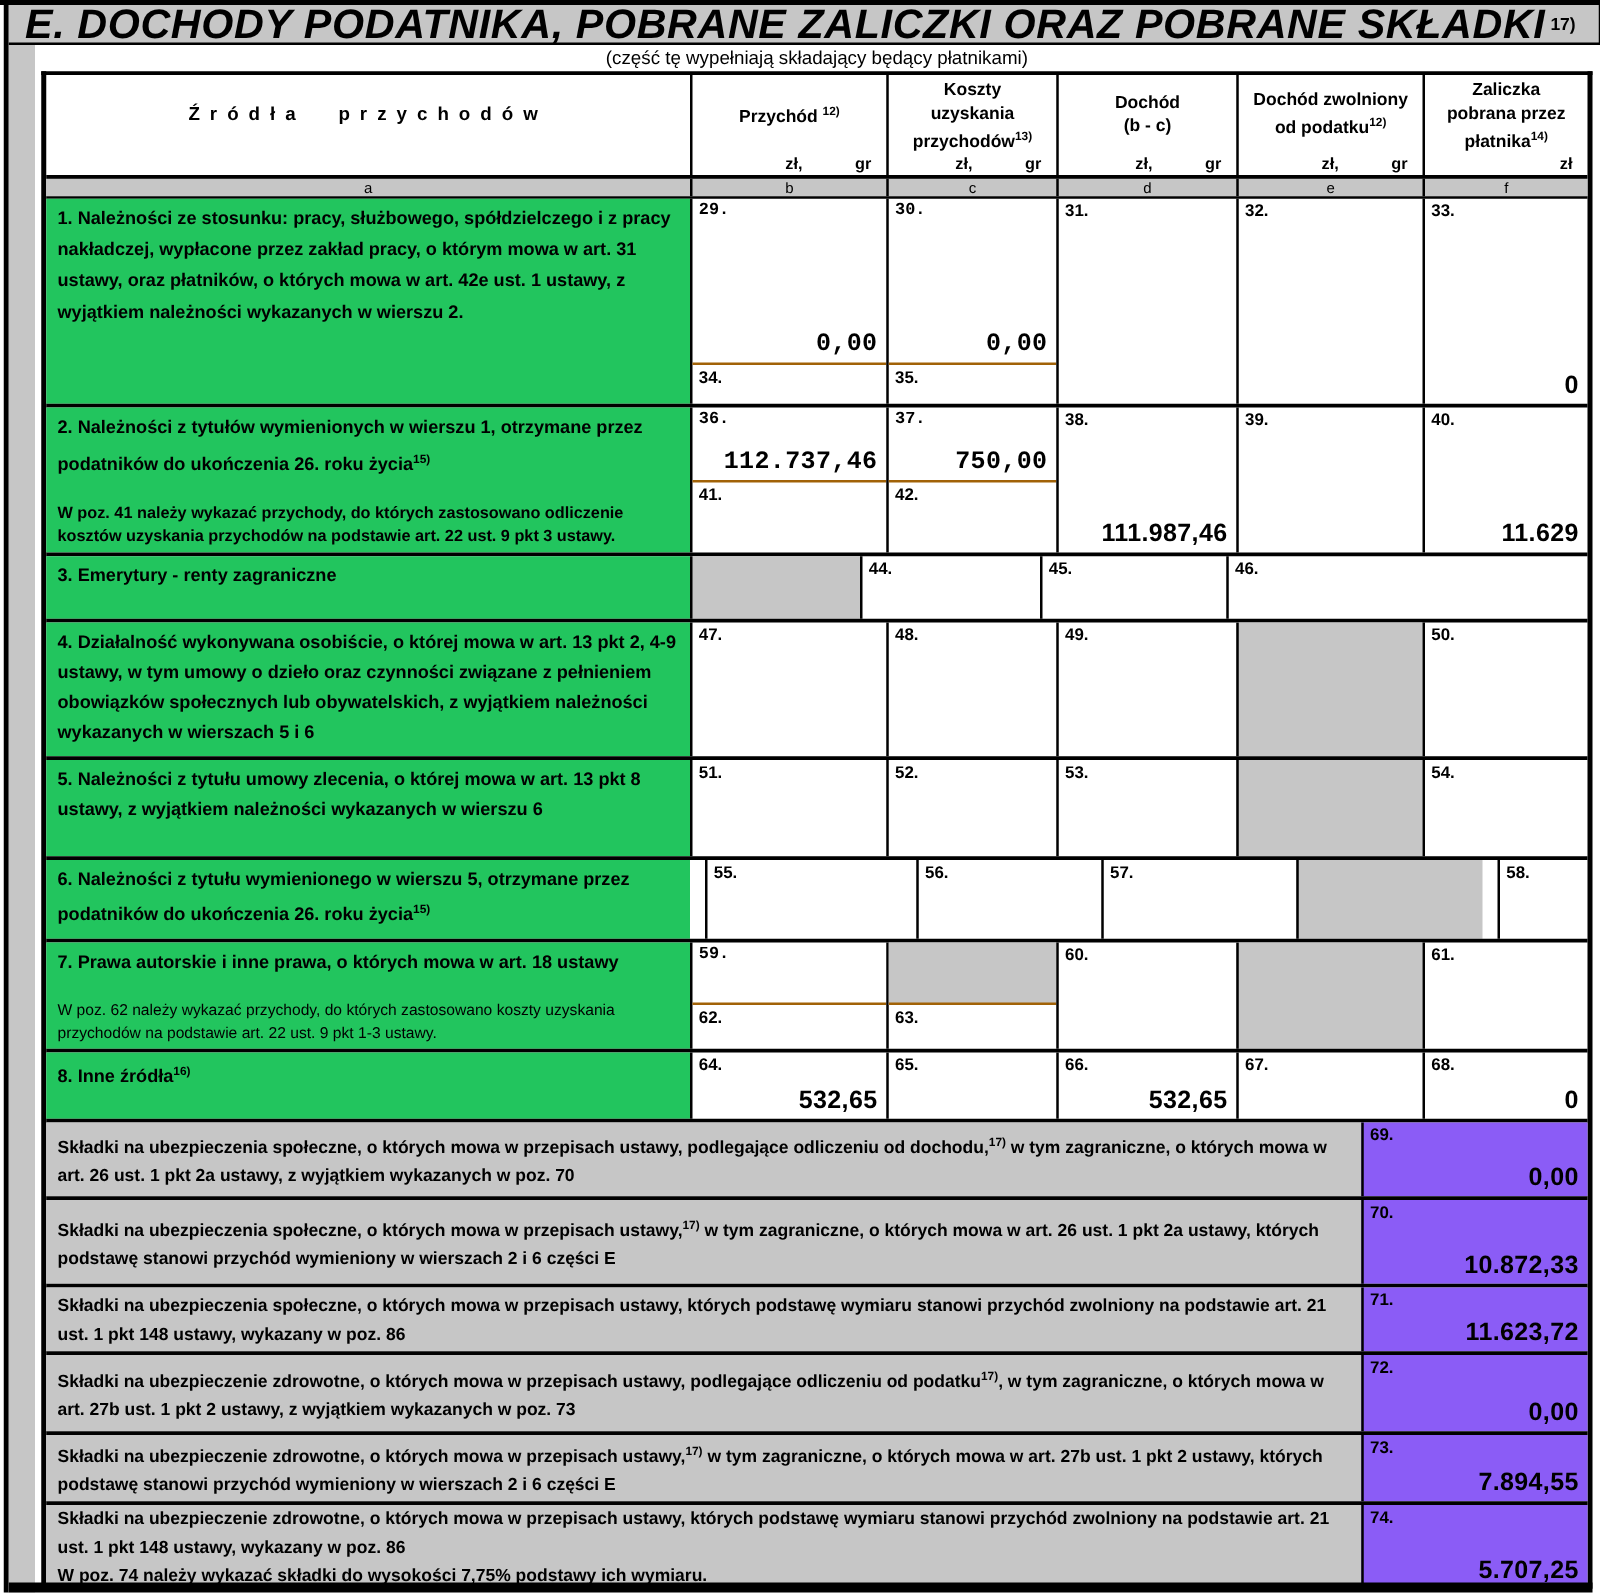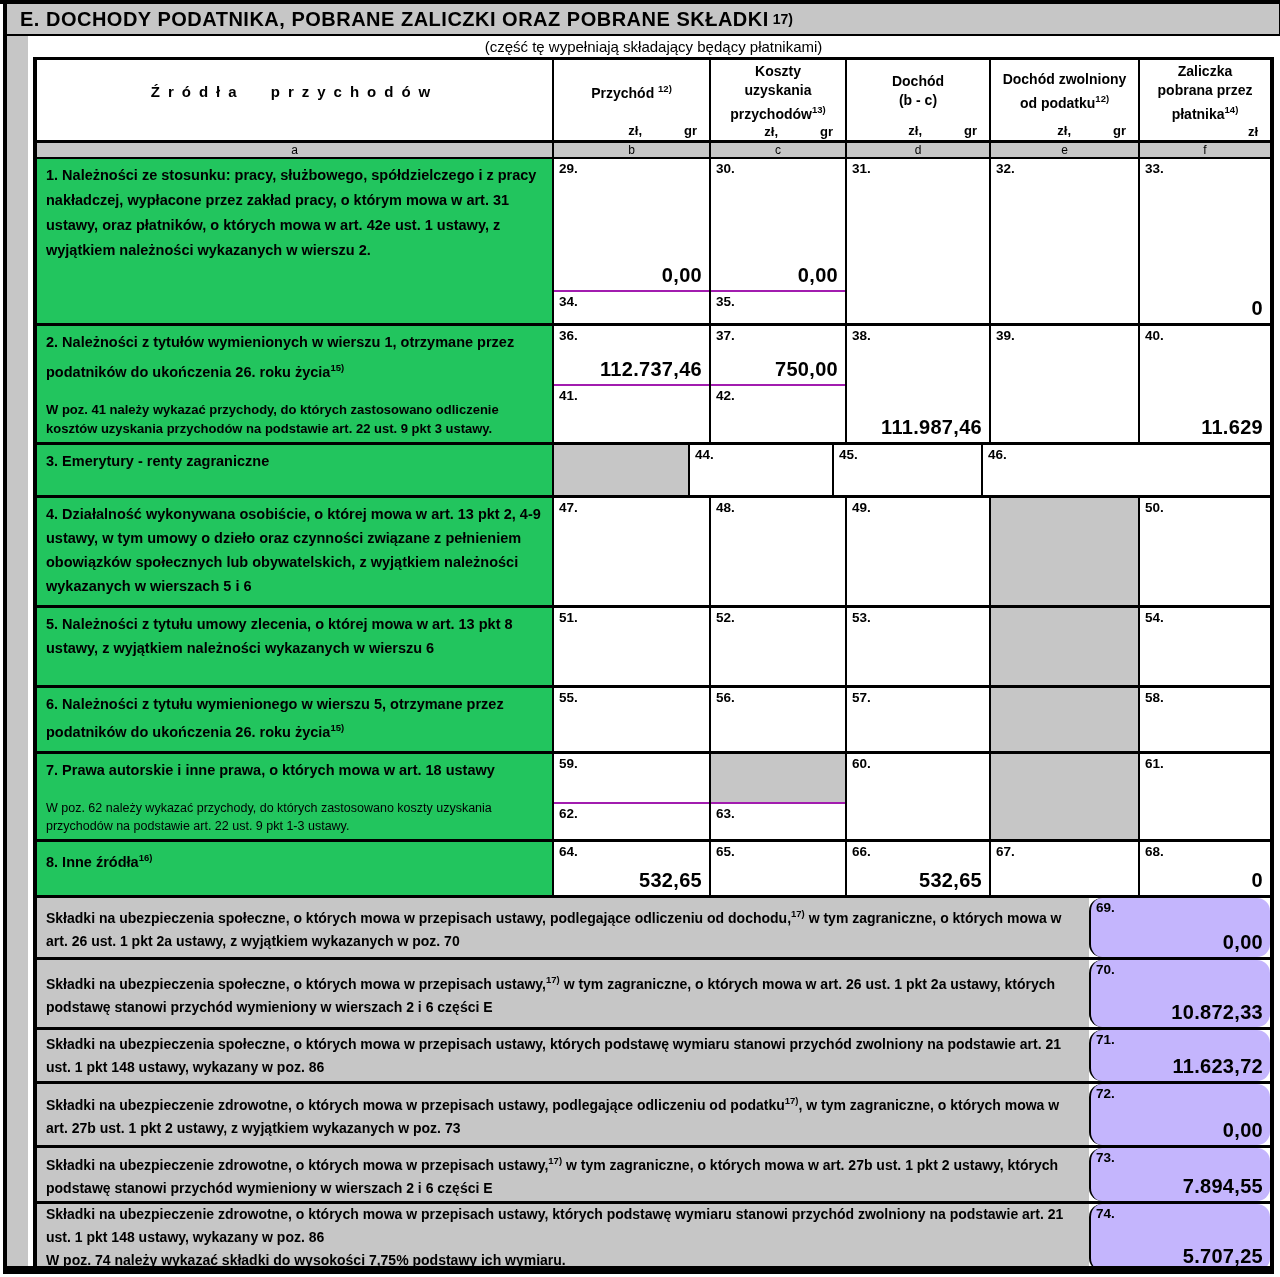--- a/index.html
+++ b/index.html
@@ -7,34 +7,34 @@
         font-family:"Liberation Sans","DejaVu Sans",sans-serif;overflow:hidden;}
   
   .frame-top{position:absolute;left:0;top:0;width:1280px;height:4px;background:#000;}
   .frame-left{position:absolute;left:3px;top:0;width:4px;height:1274px;background:#000;}
   .left-strip{position:absolute;left:7px;top:36px;width:21px;height:1238px;background:#c6c6c6;}
   .bottom-bar{position:absolute;left:7px;top:1266px;width:1267px;height:8px;background:#000;}
   
   .title-bar{position:absolute;left:7px;top:4px;width:1259px;height:30px;background:#c6c6c6;
              border-right:4px solid #000;border-bottom:2px solid #000;
              display:flex;align-items:center;padding-left:13px;}
-  .title-text{font-size:20px;font-weight:bold;letter-spacing:0.5px;white-space:nowrap;}
+  .title-text{font-size:33px;font-weight:bold;letter-spacing:0.5px;white-space:nowrap;font-style:italic;}
   .title-sup{font-size:14px;font-weight:bold;vertical-align:super;margin-left:4px;}
   .subtitle{position:absolute;left:33px;top:37px;width:1241px;height:20px;text-align:center;
             font-size:15px;line-height:20px;}
   
   .ftable{position:absolute;left:33px;top:57px;width:1241px;box-sizing:border-box;
           border:3px solid #000;border-left-width:4px;border-right-width:4px;border-bottom:none;}
   .row{display:flex;box-sizing:border-box;border-top:3px solid #000;position:relative;}
   .hrow{display:flex;height:80px;box-sizing:border-box;}
   .lrow{display:flex;height:17px;box-sizing:border-box;border-top:3px solid #000;background:#c6c6c6;}
   .lrow .lc{display:flex;align-items:center;justify-content:center;font-size:12px;box-sizing:border-box;}
   .r1{height:166px;border-top-width:2px;}
   .r2{height:119px;}.r3{height:53px;}.r4{height:110px;}.r5{height:80px;}
-  .r6{height:66px;}.r7{height:88px;}.r8{height:56px;}
+  .r6{height:66px;gap:12px;}.r7{height:88px;}.r8{height:56px;}
   .s69{height:62px;}.s70{height:70px;}.s71{height:54px;}.s72{height:64px;}.s73{height:56px;}.s74{height:70px;}
   
   .ca{width:515px;box-sizing:border-box;}
   .cb{width:157px;}.cc{width:136px;}.cd{width:144px;}.ce{width:149px;}.cf{flex:1;}
   .cb,.cc,.cd,.ce,.cf{border-left:2px solid #000;box-sizing:border-box;position:relative;}
   .gray{background:#c6c6c6;}
   
   .hcell{display:flex;flex-direction:column;box-sizing:border-box;}
   .hmain{flex:1;display:flex;flex-direction:column;align-items:center;justify-content:center;
          text-align:center;font-weight:bold;font-size:14px;line-height:19px;padding-top:2px;}
@@ -47,27 +47,27 @@
        padding:4px 8px 4px 9px;box-sizing:border-box;}
   .lbl .main{font-weight:bold;font-size:14.5px;line-height:25px;}
   .lbl .mainc{font-weight:bold;font-size:14.5px;line-height:24px;}
   .lbl .note{font-weight:bold;font-size:13px;line-height:19px;}
   .lbl .note7{font-weight:normal;font-size:12.5px;line-height:18px;}
   sup{font-size:9.5px;}
   
   .pos{position:absolute;top:2px;left:5px;font-size:13.5px;font-weight:bold;}
   .val{position:absolute;bottom:3px;right:7px;font-size:20px;font-weight:bold;letter-spacing:0.3px;white-space:nowrap;}
   .split{display:flex;flex-direction:column;padding:0;}
-  .st{position:relative;border-bottom:2px solid #a21caf;box-sizing:border-box;}
+  .st{position:relative;border-bottom:2px solid #a16207;box-sizing:border-box;font-family:Liberation Mono, monospace;}
   .sb{position:relative;flex:1;}
   .st134{height:133px;}.st56{height:60px;}.st50{height:50px;}
   
   .sa{width:1052px;box-sizing:border-box;background:#c6c6c6;display:flex;flex-direction:column;
       justify-content:center;padding:3px 10px 3px 9px;font-weight:bold;font-size:14px;line-height:23px;}
-  .sv{flex:1;border-left:2px solid #000;position:relative;box-sizing:border-box;background:#c4b5fd;border-radius:13px;}
+  .sv{flex:1;border-left:2px solid #000;position:relative;box-sizing:border-box;background:#8b5cf6;}
 </style>
 </head>
 <body>
 
 <div class="page">
   <div class="frame-top"></div>
   <div class="frame-left"></div>
   <div class="left-strip"></div>
 
   <div class="title-bar">

